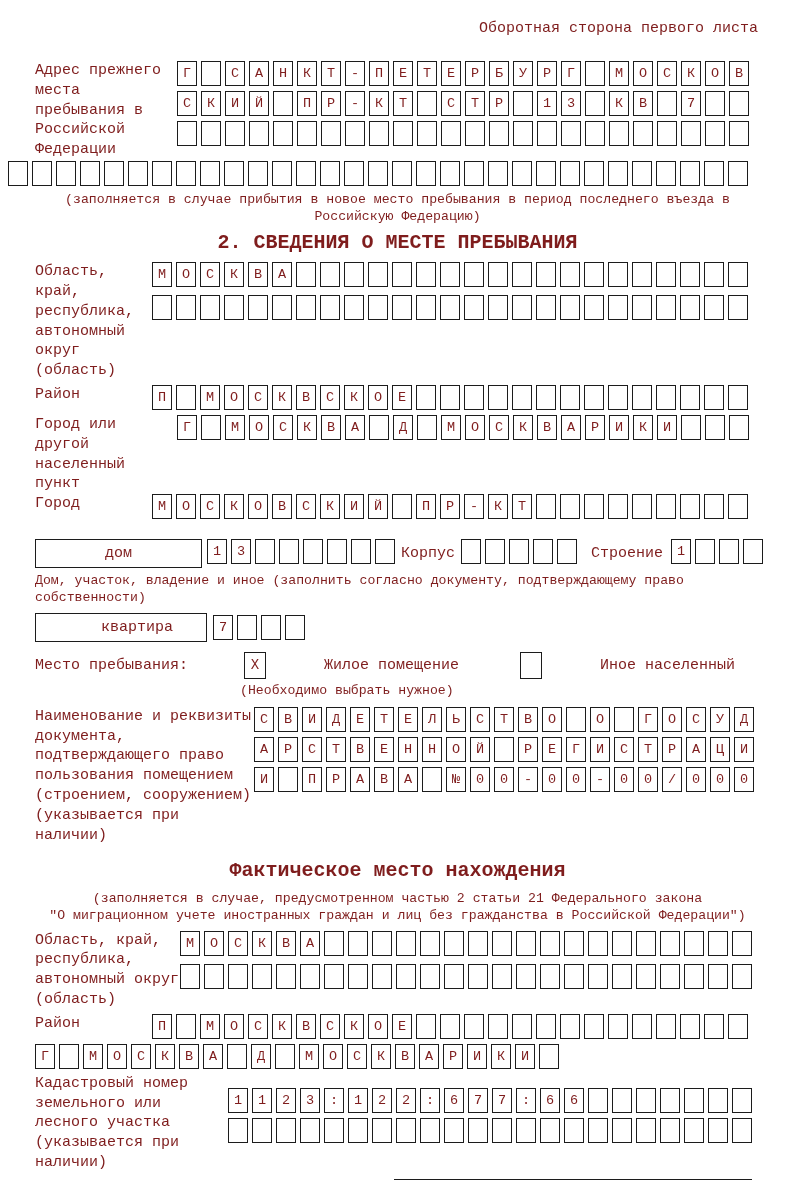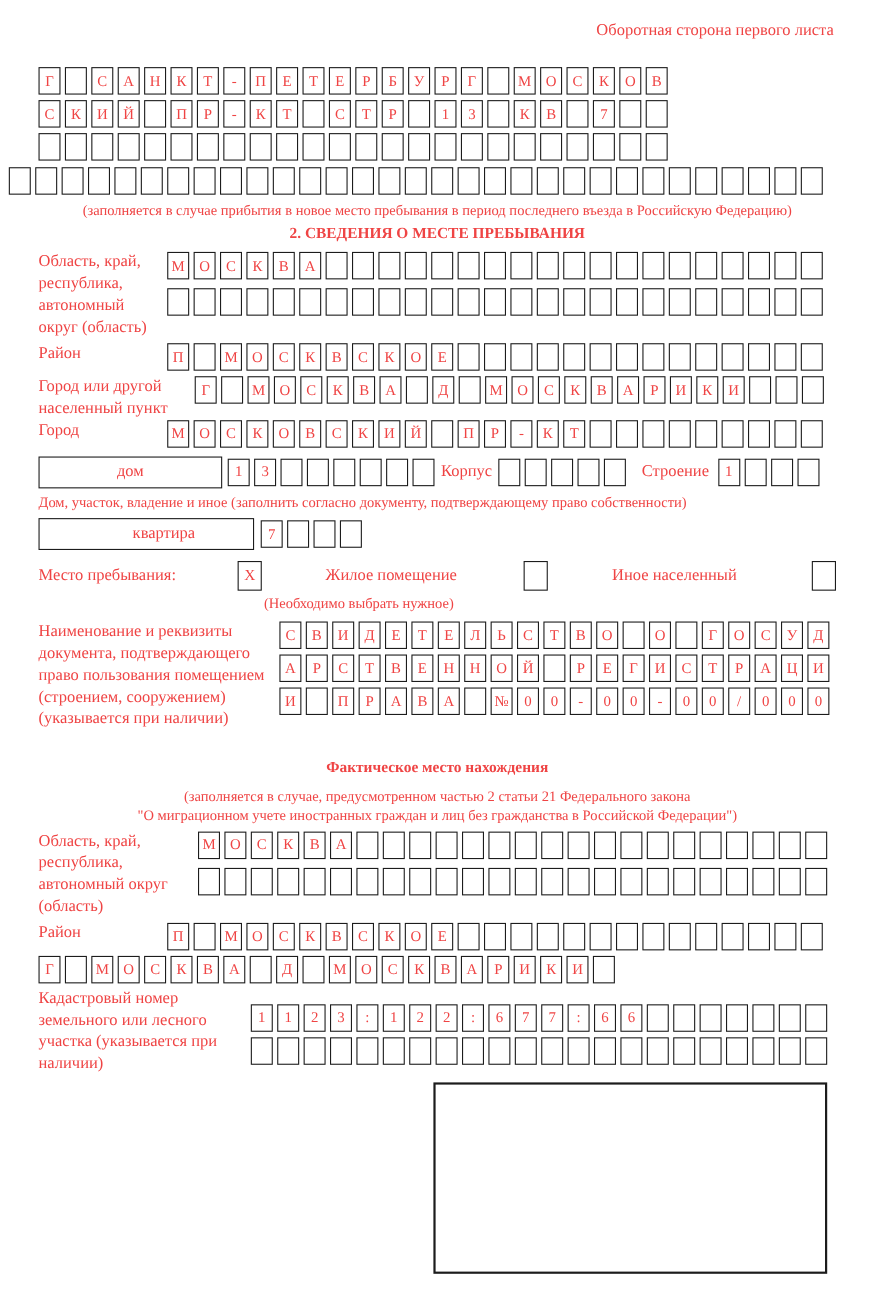--- a/index.html
+++ b/index.html
@@ -1,34 +1,34 @@
 <!DOCTYPE html>
 <html><head>
 <meta charset="utf-8">
 <style>
   html,body{margin:0;padding:0;background:#fff;}
   .page{
-    width:800px;height:1180px;background:#fff;color:#ef4444;
-    font-family:Liberation Serif, serif;
+    width:800px;height:1180px;background:#fff;color:#7f1d1d;
+    font-family:Liberation Mono, monospace;
     position:relative;box-sizing:border-box;
     padding:16px 40px 0 35px;overflow:hidden;
   }
   .header-note{text-align:right;font-size:15px;margin:4px 2px 24px 0;}
   .field{display:flex;align-items:flex-start;}
   .label{font-size:15px;line-height:1.32;flex:none;}
   .cellblock{display:flex;flex-direction:column;}
   .cell-row{display:flex;margin-bottom:5px;}
   .cell{
     display:inline-flex;align-items:center;justify-content:center;
     width:20px;height:25px;border:1.6px solid #1c1c1c;margin-right:4px;
     font-size:13.5px;box-sizing:border-box;flex:none;background:#fff;
   }
   .caption{font-size:13.2px;line-height:1.3;}
   .caption.center{text-align:center;}
-  .sec-title{font-size:14px;font-weight:bold;text-align:center;margin:6px 0 8px 0;}
+  .sec-title{font-size:20px;font-weight:bold;text-align:center;margin:6px 0 8px 0;}
   .labelbox{
     border:1.6px solid #1c1c1c;height:29px;display:flex;align-items:center;
     justify-content:center;font-size:15px;box-sizing:border-box;flex:none;background:#fff;
   }
   .inline-label{font-size:15px;line-height:29px;flex:none;}
   .checkbox{
     display:inline-flex;align-items:center;justify-content:center;
     width:22px;height:27px;border:1.6px solid #1c1c1c;box-sizing:border-box;
     font-size:14px;flex:none;background:#fff;
   }
@@ -41,20 +41,21 @@
   .mt2{margin-top:0;} .mt4{margin-top:4px;} .mt6{margin-top:6px;}
 </style>
 </head>
 <body>
 
 <div class="page">
 
   <div class="header-note">Оборотная сторона первого листа</div>
 
   <div class="field">
+    <div class="label" style="width:142px;">Адрес прежнего места пребывания в Российской Федерации</div>
     <div class="cellblock">
       <div class="cell-row">
           <span class="cell">Г</span>
           <span class="cell"></span>
           <span class="cell">С</span>
           <span class="cell">А</span>
           <span class="cell">Н</span>
           <span class="cell">К</span>
           <span class="cell">Т</span>
           <span class="cell">-</span>
@@ -311,21 +312,21 @@
         <span class="cell"></span>
         <span class="cell"></span>
         <span class="cell"></span>
         <span class="cell"></span>
         <span class="cell"></span>
         <span class="cell"></span>
         <span class="cell"></span>
       </div>
   </div>
 
-  <div style="display:flex;align-items:center;margin-top:3px;">
+  <div style="display:flex;align-items:flex-start;margin-top:15px;">
     <div class="labelbox" style="width:167px;">дом</div>
     <div class="cell-row" style="margin:0 0 0 5px;">
         <span class="cell">1</span>
         <span class="cell">3</span>
         <span class="cell"></span>
         <span class="cell"></span>
         <span class="cell"></span>
         <span class="cell"></span>
         <span class="cell"></span>
         <span class="cell"></span>
@@ -342,21 +343,21 @@
     <div class="cell-row" style="margin:0;">
         <span class="cell">1</span>
         <span class="cell"></span>
         <span class="cell"></span>
         <span class="cell"></span>
       </div>
   </div>
   <div class="caption mt4">Дом, участок, владение и иное (заполнить согласно документу, подтверждающему право собственности)</div>
 
   <div style="display:flex;align-items:center;margin-top:6px;">
-    <div class="labelbox" style="width:196px;padding-left:32px;">квартира</div>
+    <div class="labelbox" style="width:172px;padding-left:32px;">квартира</div>
     <div class="cell-row" style="margin:0 0 0 6px;">
         <span class="cell">7</span>
         <span class="cell"></span>
         <span class="cell"></span>
         <span class="cell"></span>
       </div>
   </div>
 
   <div class="stay-row">
     <div class="lbl">Место пребывания:</div>
@@ -437,21 +438,21 @@
           <span class="cell">0</span>
           <span class="cell">0</span>
           <span class="cell">/</span>
           <span class="cell">0</span>
           <span class="cell">0</span>
           <span class="cell">0</span>
         </div>
     </div>
   </div>
 
-  <div class="sec-title" style="margin-top:27px;">Фактическое место нахождения</div>
+  <div class="sec-title" style="margin-top:14px;">Фактическое место нахождения</div>
   <div class="caption center">(заполняется в случае, предусмотренном частью 2 статьи 21 Федерального закона</div>
   <div class="caption center" style="margin-bottom:6px;">"О миграционном учете иностранных граждан и лиц без гражданства в Российской Федерации")</div>
 
   <div class="field">
     <div class="label" style="width:145px;">Область, край, республика, автономный округ (область)</div>
     <div class="cellblock">
       <div class="cell-row" style="margin-bottom:8px;">
           <span class="cell">М</span>
           <span class="cell">О</span>
           <span class="cell">С</span>

